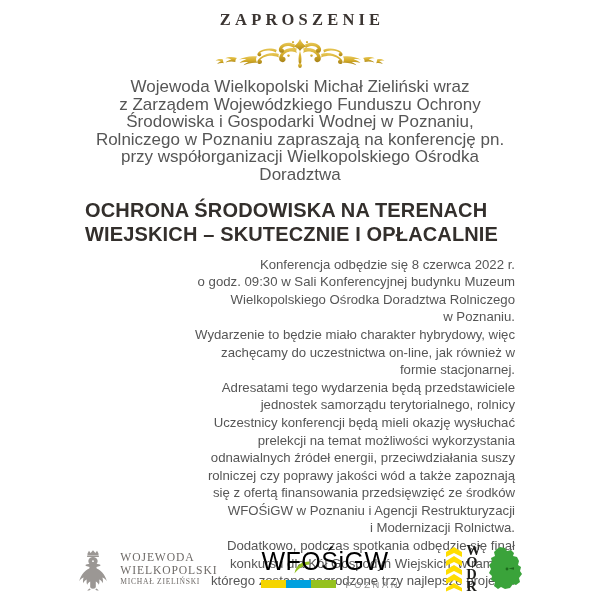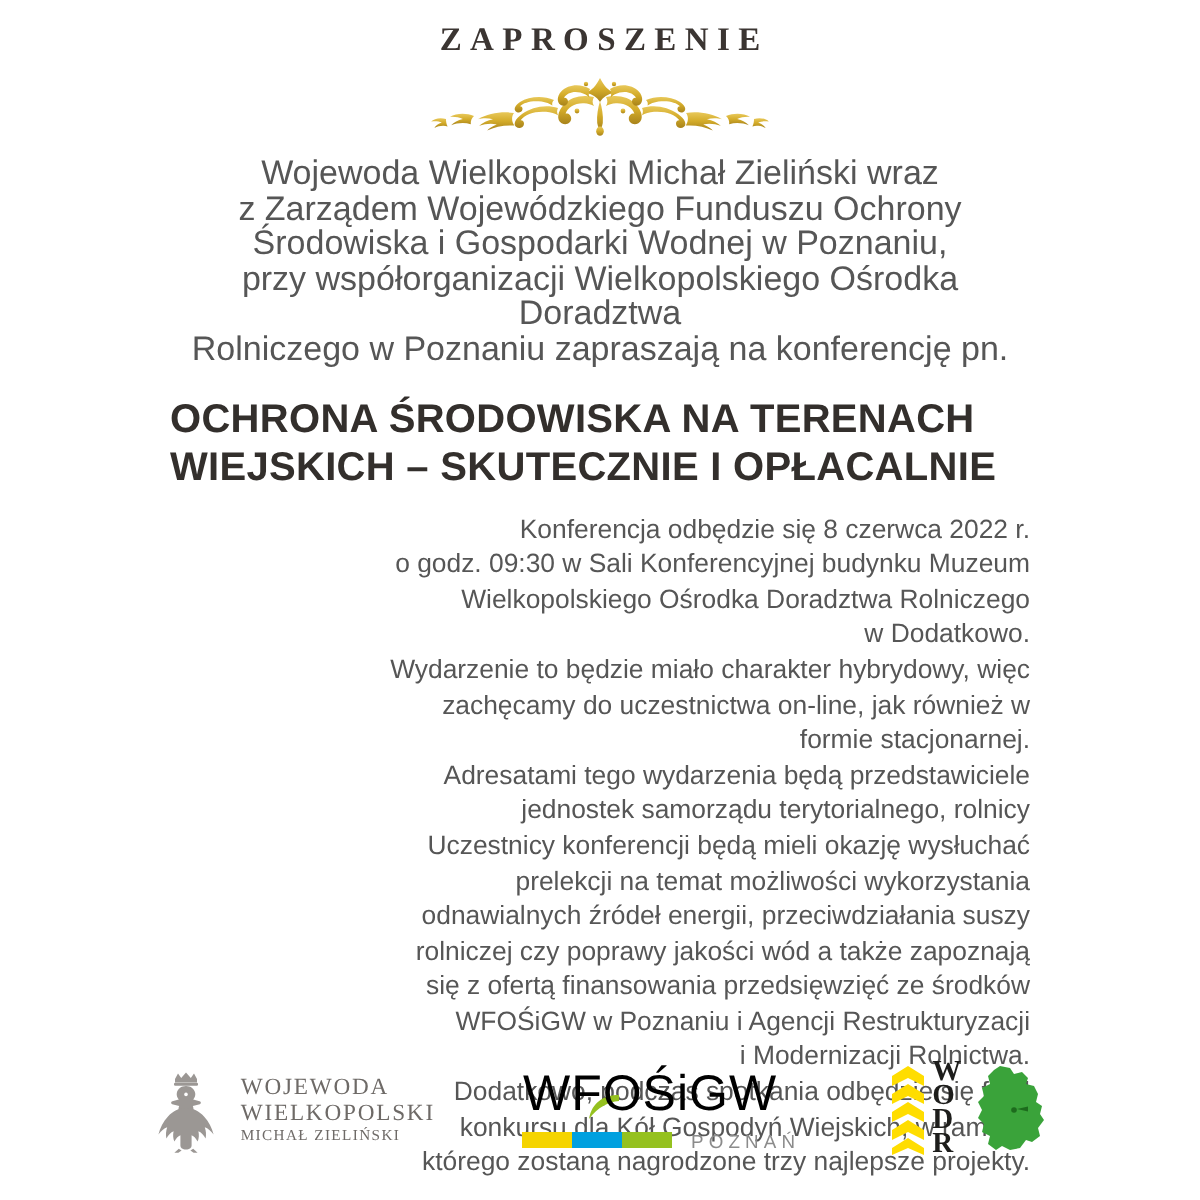--- a/index.html
+++ b/index.html
@@ -83,21 +83,21 @@
   }
 
   .details p + p {
     margin-top: 0;
   }
 
   
   .logo-row {
     position: absolute;
     left: 0;
-    bottom: 17px;
+    bottom: 3px;
     width: 600px;
     height: 56px;
     display: flex;
     align-items: center;
     justify-content: center;
     gap: 44px;
   }
 
   .logo {
     display: flex;
@@ -250,35 +250,35 @@
       <circle cx="83.5" cy="21.5" r="1.2"></circle>
       <circle cx="106.5" cy="21.5" r="1.2"></circle>
     </g>
   </svg>
 
   <div class="body-block">
     <div class="intro">
       <div>Wojewoda Wielkopolski Michał Zieliński wraz</div>
       <div>z Zarządem Wojewódzkiego Funduszu Ochrony</div>
       <div>Środowiska i Gospodarki Wodnej w Poznaniu,</div>
+      <div>Rolniczego w Poznaniu zapraszają na konferencję pn.</div>
       <div>przy współorganizacji Wielkopolskiego Ośrodka Doradztwa</div>
-      <div>Rolniczego w Poznaniu zapraszają na konferencję pn.</div>
     </div>
 
     <div class="conf-title">
       <div>OCHRONA ŚRODOWISKA NA TERENACH</div>
       <div>WIEJSKICH – SKUTECZNIE I OPŁACALNIE</div>
     </div>
 
     <div class="details">
       <p>
         <span>Konferencja odbędzie się 8 czerwca 2022 r.</span><br>
         <span>o godz. 09:30 w Sali Konferencyjnej budynku Muzeum</span><br>
         <span>Wielkopolskiego Ośrodka Doradztwa Rolniczego</span><br>
-        <span>w Dodatkowo.</span>
+        <span>w Poznaniu.</span>
       </p>
       <p>
         <span>Wydarzenie to będzie miało charakter hybrydowy, więc</span><br>
         <span>zachęcamy do uczestnictwa on-line, jak również w</span><br>
         <span>formie stacjonarnej.</span>
       </p>
       <p>
         <span>Adresatami tego wydarzenia będą przedstawiciele</span><br>
         <span>jednostek samorządu terytorialnego, rolnicy</span><br>
       </p>

